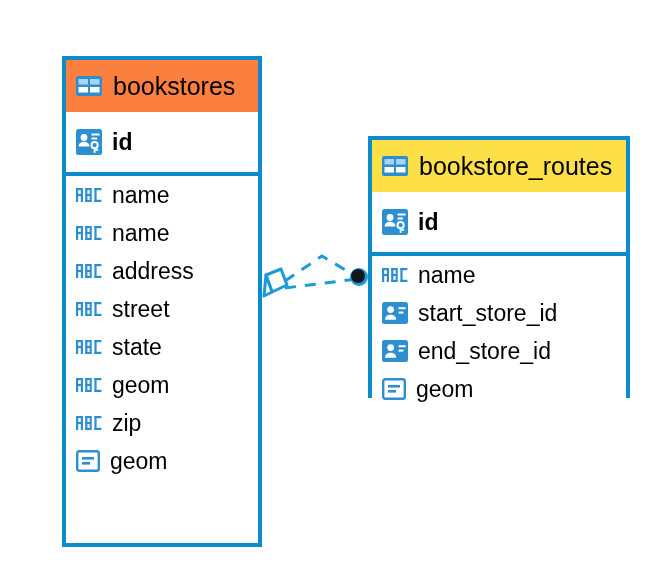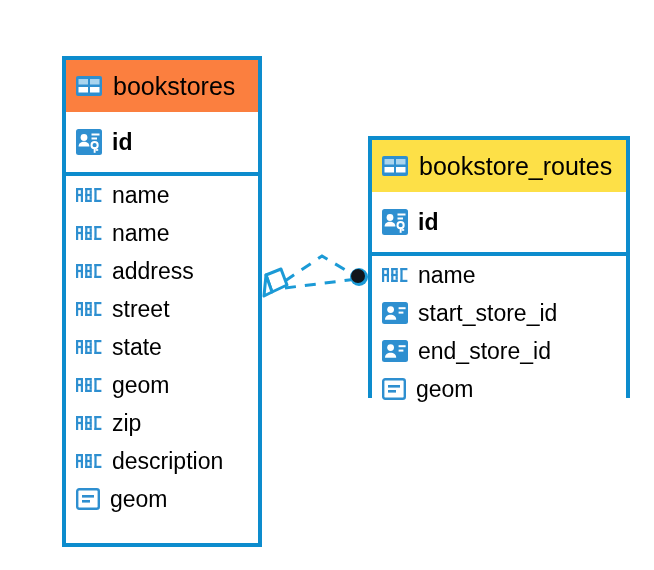--- a/index.html
+++ b/index.html
@@ -262,40 +262,20 @@
             <rect x="13.6" y="8.1" width="2.2" height="3.7"></rect>
               <rect x="9.2" y="11.8" width="6.6" height="2.2"></rect>
             <rect x="18.4" y="0" width="7" height="2.2"></rect>
               <rect x="18.4" y="0" width="2.2" height="14"></rect>
             <rect x="18.4" y="11.8" width="7" height="2.2"></rect>
           </g>
         </svg>
         <span class="field-label">zip</span>
       </div>
       <div class="field-row">
-        <svg class="icon abc-ico" viewBox="0 0 26 14">
-          <g fill="#2e8fd0">
-            <rect x="0" y="0" width="7" height="2.2"></rect>
-              <rect x="0" y="0" width="2.2" height="14"></rect>
-            <rect x="4.8" y="0" width="2.2" height="14"></rect>
-              <rect x="0" y="5.9" width="7" height="2.2"></rect>
-            <rect x="9.2" y="0" width="6.6" height="2.2"></rect>
-              <rect x="9.2" y="0" width="2.2" height="14"></rect>
-            <rect x="13.6" y="2.2" width="2.2" height="3.7"></rect>
-              <rect x="9.2" y="5.9" width="6.6" height="2.2"></rect>
-            <rect x="13.6" y="8.1" width="2.2" height="3.7"></rect>
-              <rect x="9.2" y="11.8" width="6.6" height="2.2"></rect>
-            <rect x="18.4" y="0" width="7" height="2.2"></rect>
-              <rect x="18.4" y="0" width="2.2" height="14"></rect>
-            <rect x="18.4" y="11.8" width="7" height="2.2"></rect>
-          </g>
-        </svg>
-        <span class="field-label">description</span>
-      </div>
-      <div class="field-row">
         <svg class="icon geom-ico" viewBox="0 0 24 22">
           <rect x="1.2" y="1.2" width="21.6" height="19.6" rx="2" fill="none" stroke="#2e8fd0" stroke-width="2.4"></rect>
           <rect x="6" y="7" width="12" height="2.6" fill="#2e8fd0"></rect>
           <rect x="6" y="12" width="8" height="2.6" fill="#2e8fd0"></rect>
         </svg>
         <span class="field-label">geom</span>
       </div>
     </div>
   </div>
 

